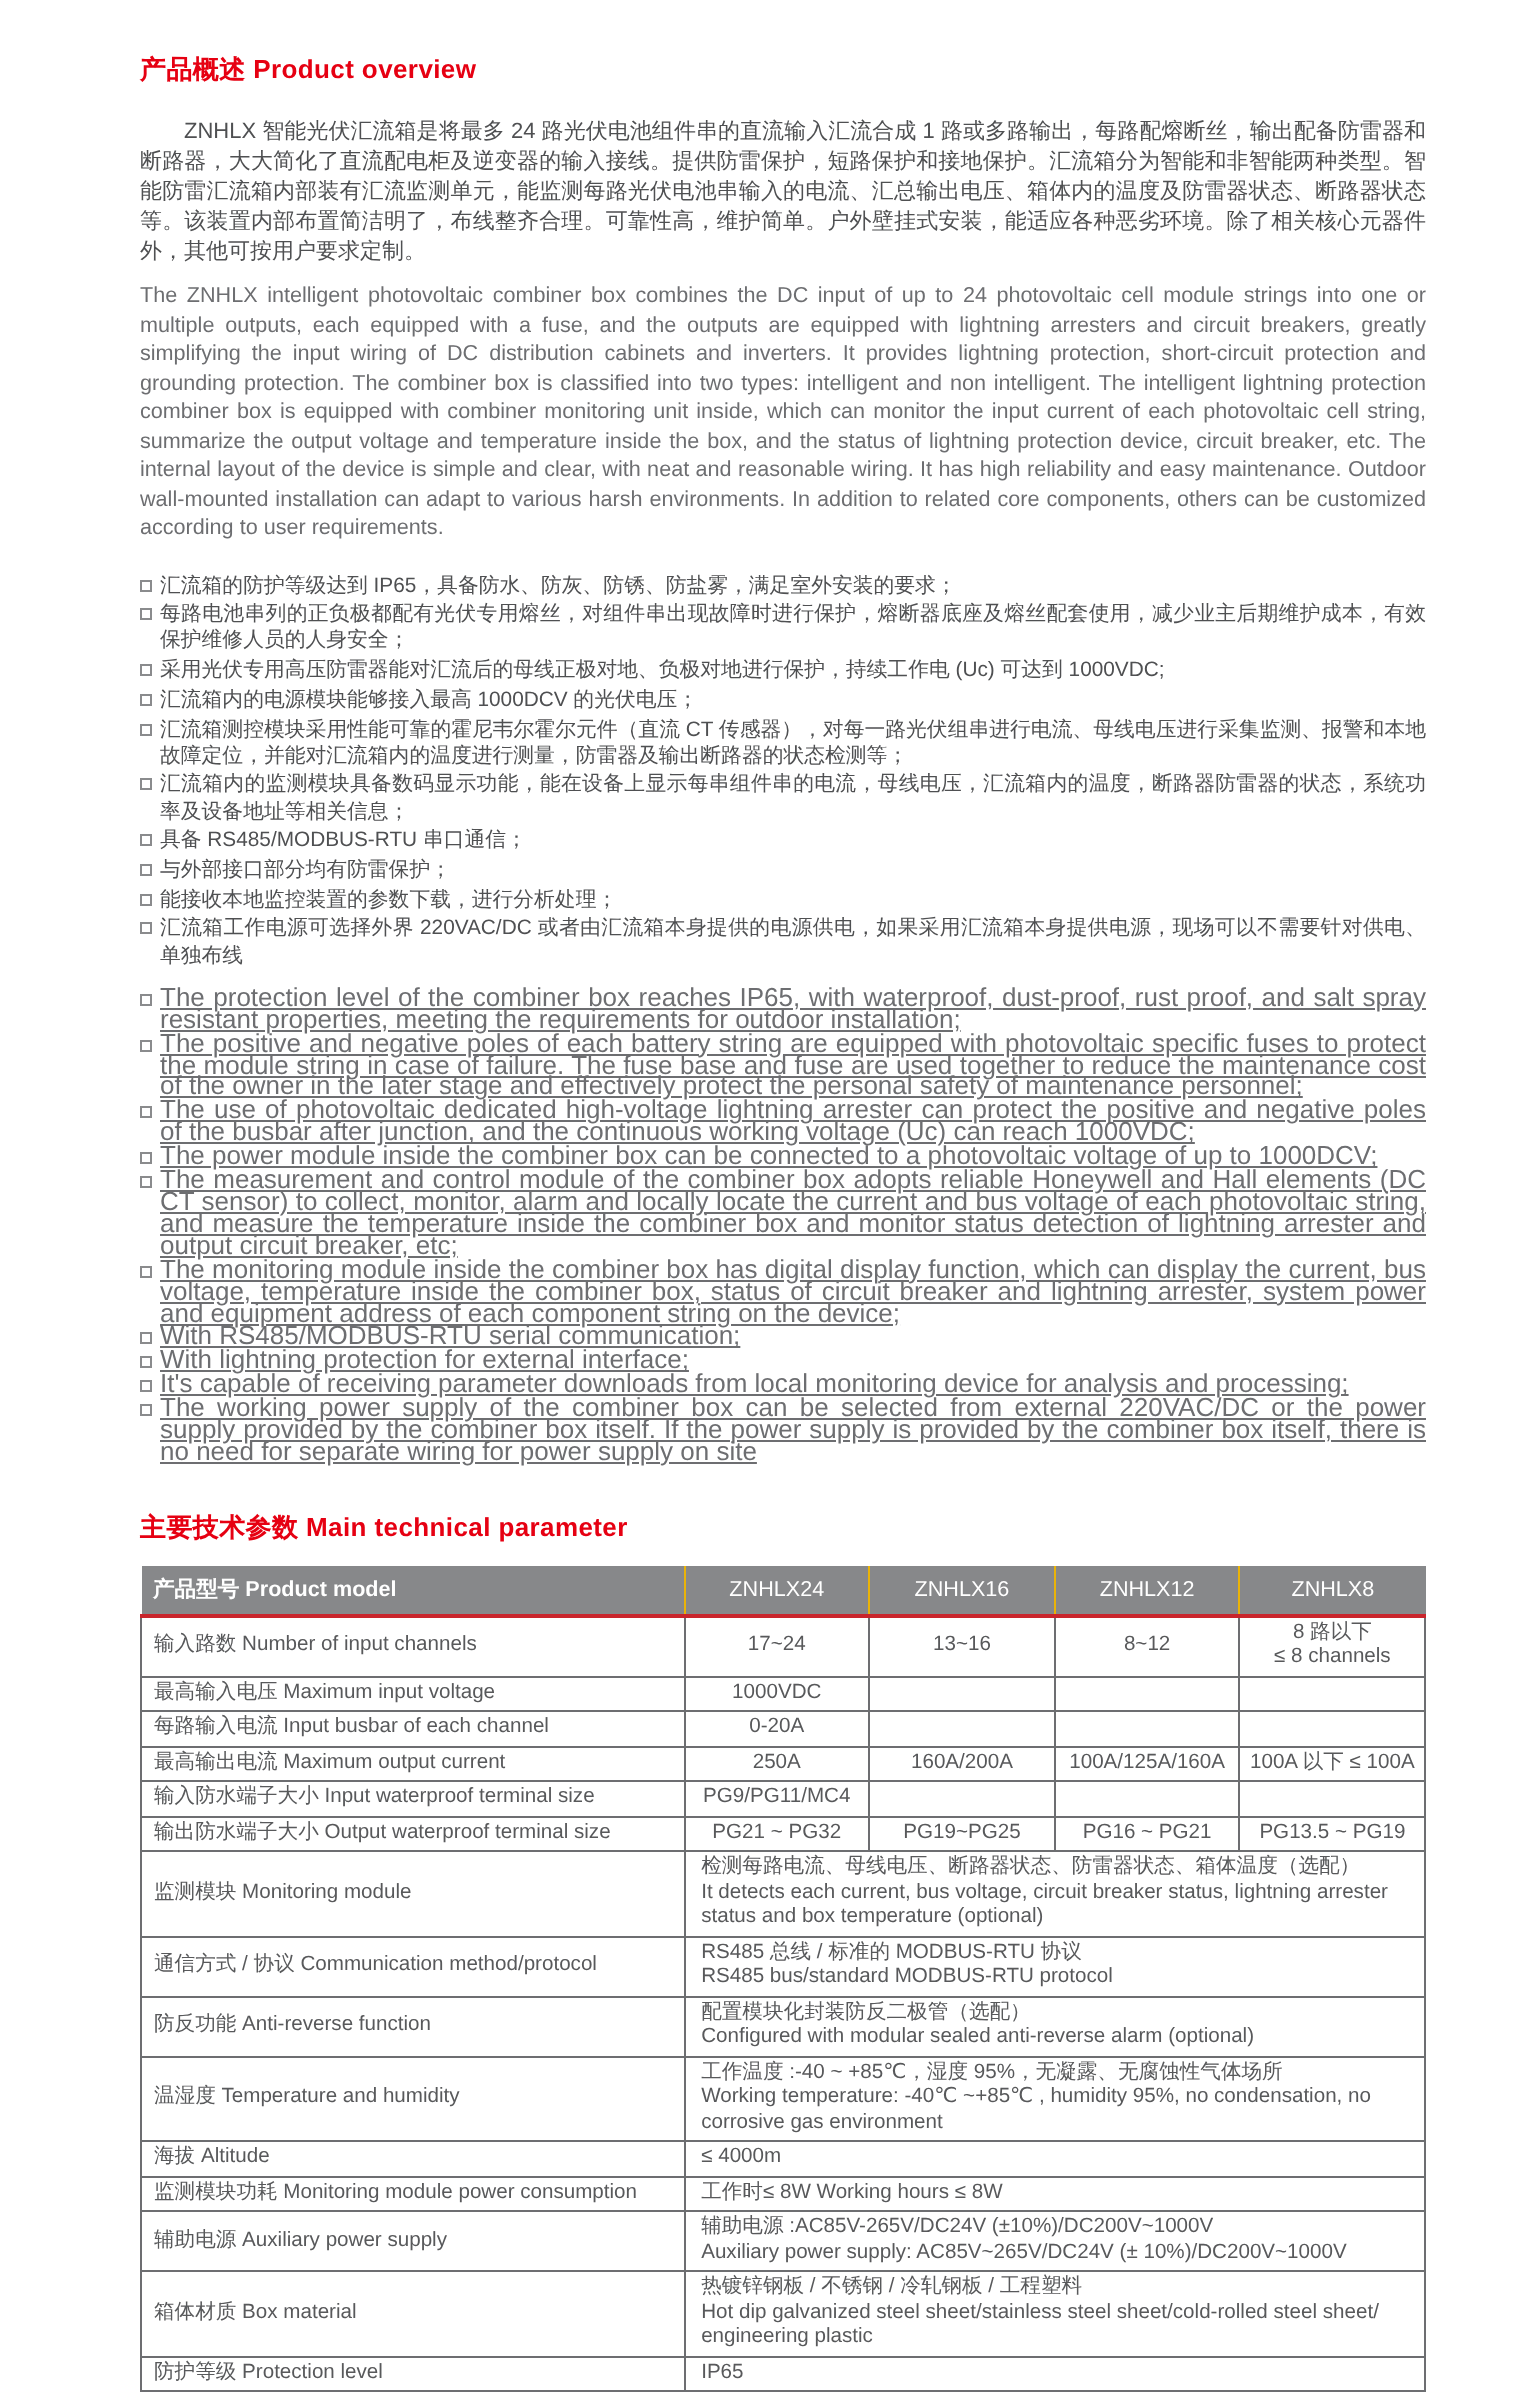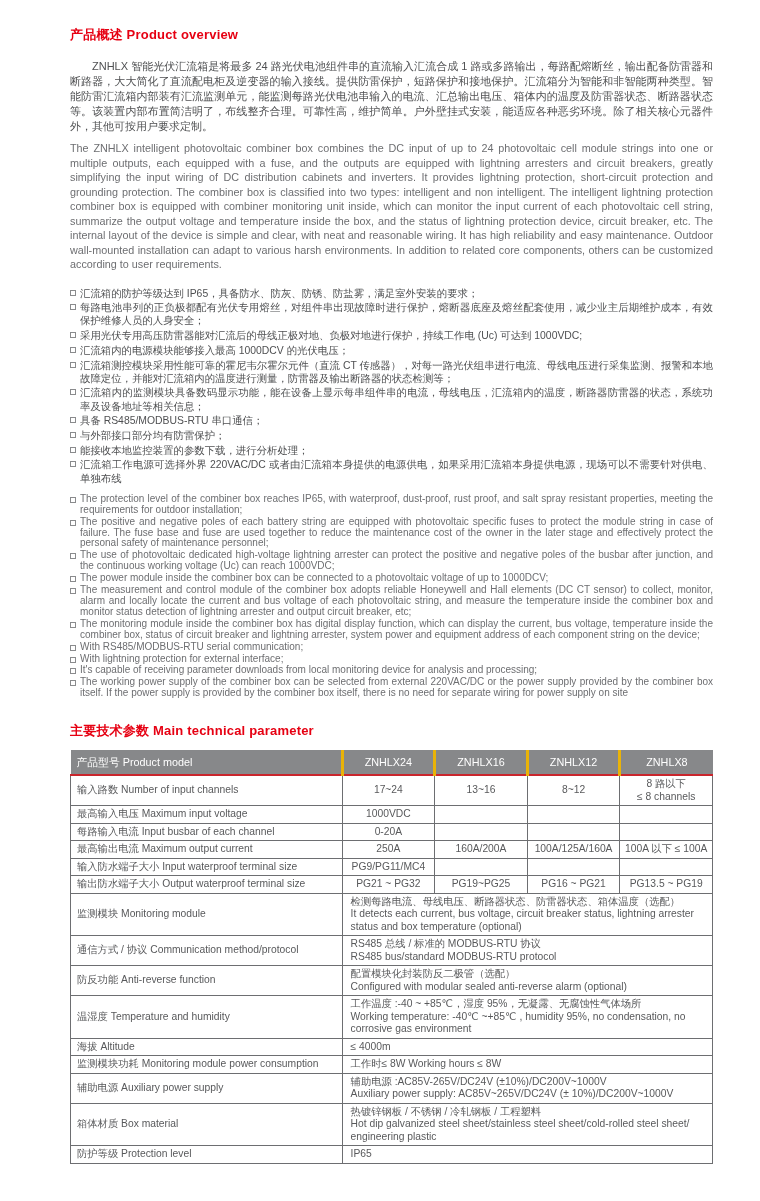--- a/index.html
+++ b/index.html
@@ -20,37 +20,37 @@
   }
   .para-en{
     margin:7px 0 0 0;font-size:10.8px;line-height:14.5px;color:#6d6e71;
     text-align:justify;
   }
   .sec-features{margin-top:15px;}
   ul.feat{list-style:none;margin:0;padding:0;text-align:justify;}
   ul.feat li{position:relative;padding-left:10px;}
   ul.feat-zh{margin-top:5px;font-size:10.4px;line-height:13.2px;color:#4f5052;}
   ul.feat-zh li{margin-bottom:1.5px;}
-  ul.feat-en{margin-top:9px;font-size:10px;line-height:10.9px;color:#6d6e71;}
+  ul.feat-en{margin-top:9px;font-size:13px;line-height:10.9px;color:#6d6e71;text-decoration:underline;}
   ul.feat-en li{margin-bottom:1px;}
   ul.feat .sq{
     position:absolute;left:0;top:3px;width:4px;height:4px;
     border:1px solid #8a8b8d;background:transparent;display:inline-block;
   }
   .sec-params{margin-top:24px;}
   table.params{
     border-collapse:collapse;width:100%;margin-top:11px;
     font-size:10.3px;line-height:12.5px;color:#58595b;table-layout:fixed;
   }
   table.params th{
     background:#87888a;color:#ffffff;font-weight:normal;font-size:10.8px;
     height:20px;padding:2px 4px;border:none;border-bottom:2px solid #c9252c;
   }
-  table.params th.h-label{text-align:left;padding-left:6px;}
-  table.params th + th{border-left:3px solid #eab308;margin-left:32px;}
+  table.params th.h-label{text-align:left;padding-left:6px;font-weight:bold;}
+  table.params th + th{border-left:1px solid #eab308;margin-left:32px;}
   table.params td{
     border:1px solid #6d6e71;padding:2px 4px;vertical-align:middle;
     white-space:pre-line;
   }
   table.params td.label{text-align:left;padding-left:6px;white-space:normal;}
   table.params td.val{text-align:center;}
   table.params td.merged{text-align:left;padding:2px 8px;}
 </style>
 </head>
 <body>

